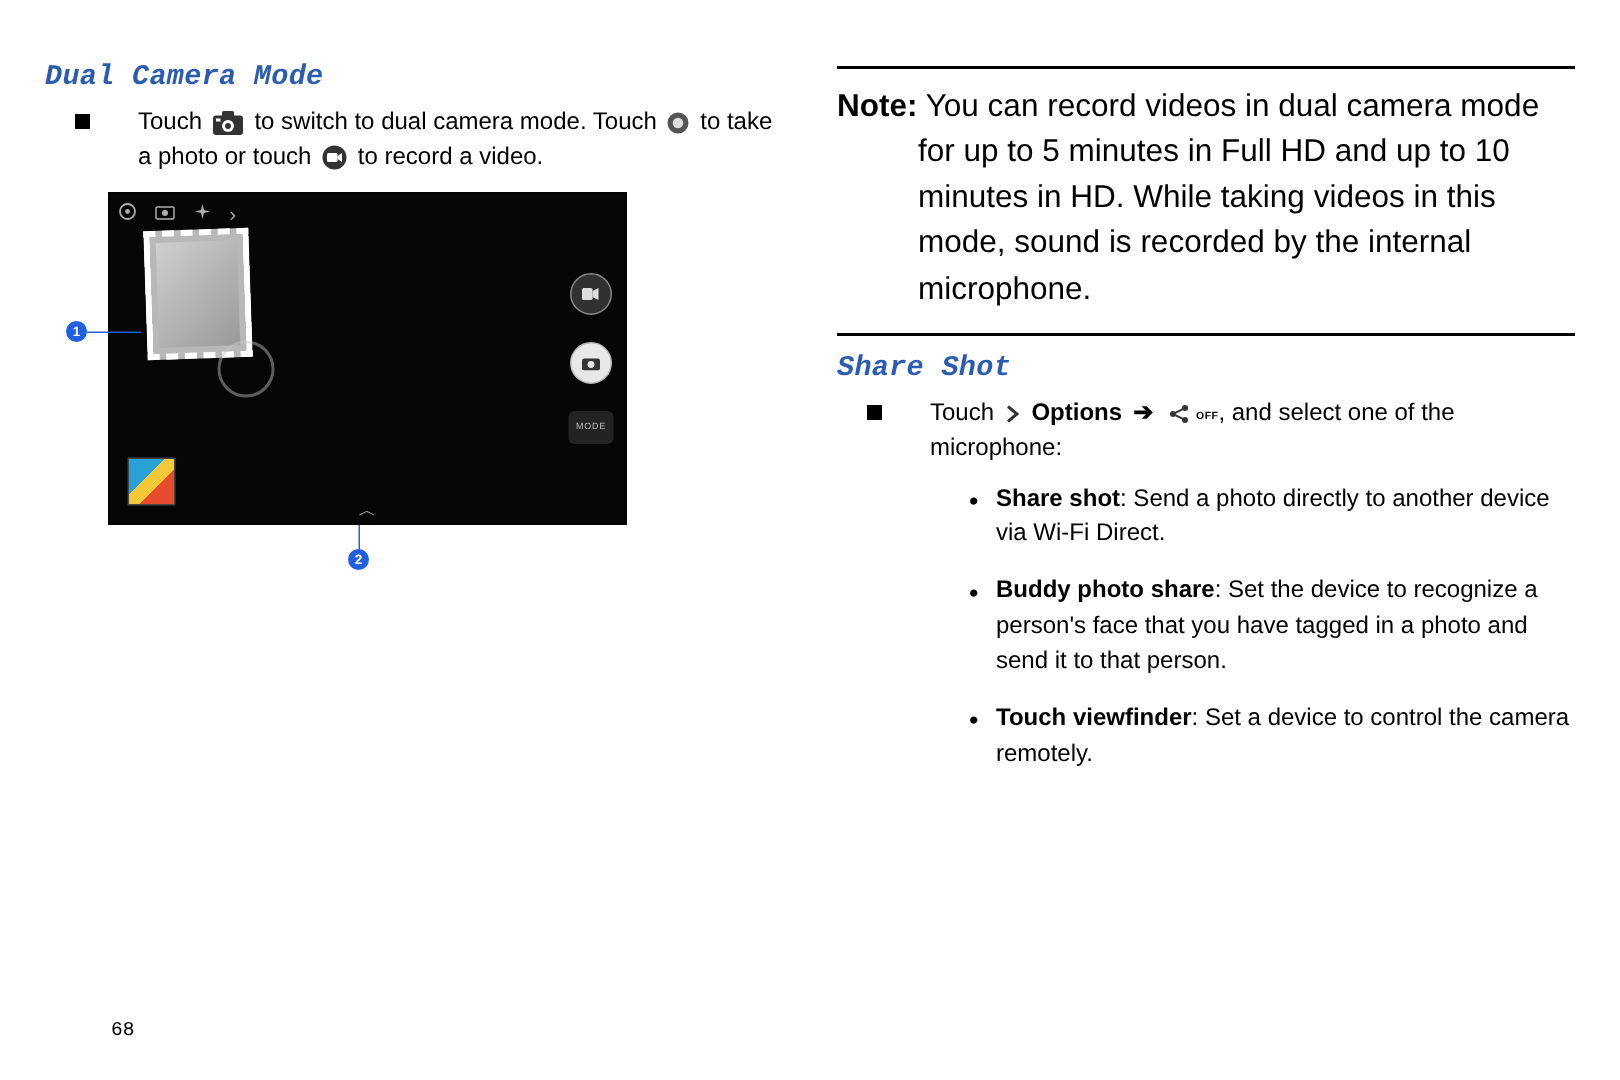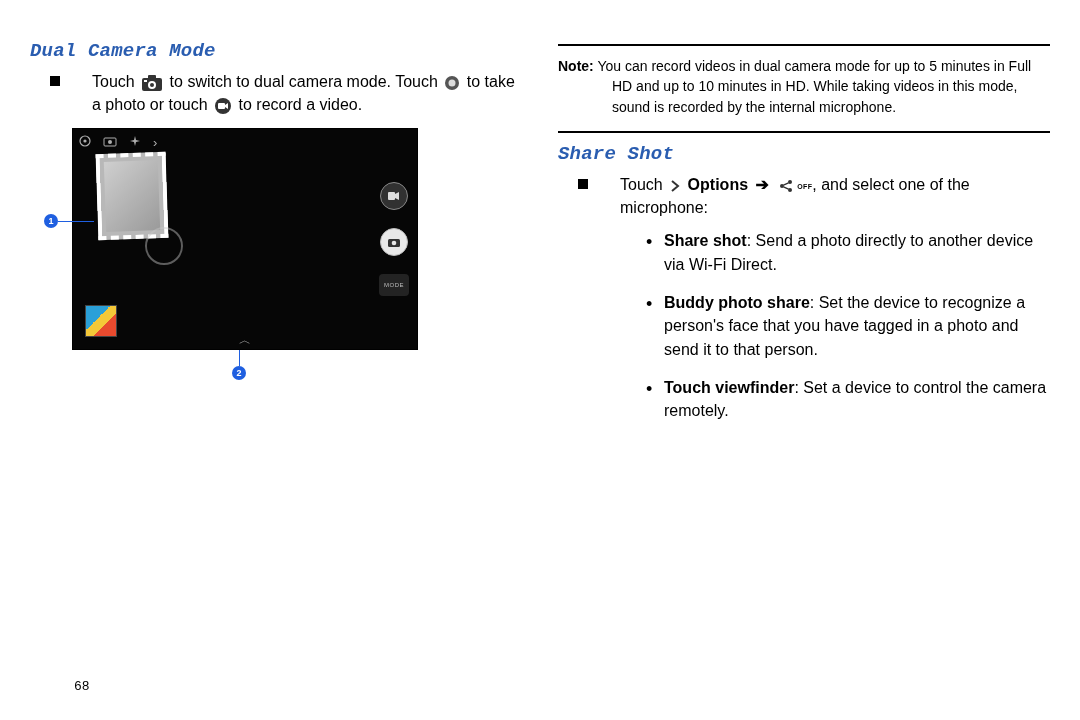--- a/index.html
+++ b/index.html
@@ -184,21 +184,21 @@
     font-family:Liberation Mono, monospace;
   }
 
   .right .divider{
     border-top:2px solid #000;
     margin: 4px 0 10px 0;
   }
   .hang{
     padding-left:54px;
     text-indent:-54px;
-    font-size:14px;
+    font-size:21px;
     line-height:1.45;
     margin:0 0 14px 0;
   }
   .hang .label{
     font-weight:bold;
   }
   .sub-bullets{
     margin:10px 0 0 0;
     padding-left: 26px;
     list-style:none;

